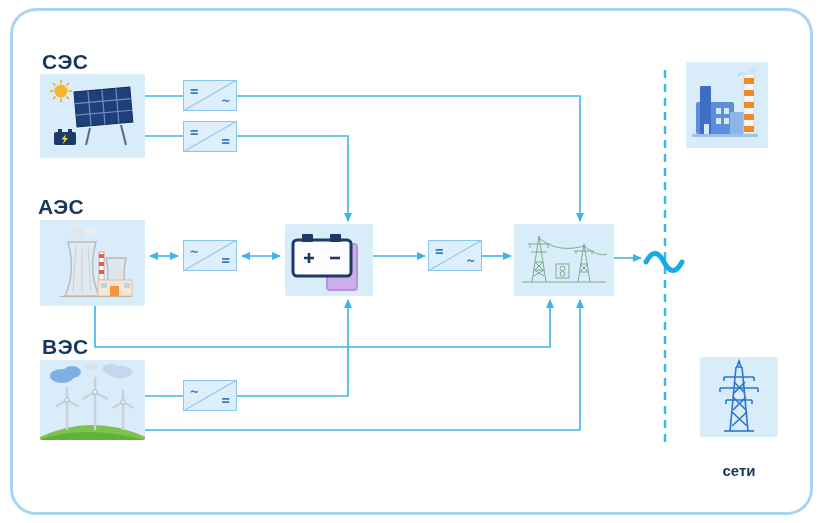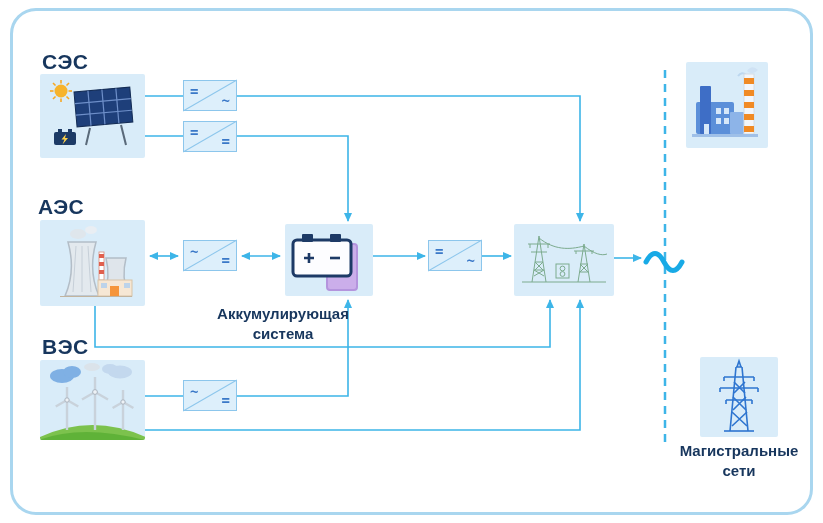--- a/index.html
+++ b/index.html
@@ -193,24 +193,20 @@
   <div class="node" style="left:285px; top:224px; width:88px; height:72px;">
     <svg viewBox="0 0 88 72">
       <rect x="42" y="20" width="30" height="46" rx="3" fill="#cbaeea" stroke="#b494dd" stroke-width="2"></rect>
       <rect x="8" y="16" width="58" height="36" rx="4" fill="#fdfdff" stroke="#1d3a66" stroke-width="3"></rect>
       <rect x="17" y="10" width="11" height="8" rx="1" fill="#1d3a66"></rect>
       <rect x="45" y="10" width="11" height="8" rx="1" fill="#1d3a66"></rect>
       <path d="M19 34 h10 M24 29 v10" stroke="#1d3a66" stroke-width="2.6"></path>
       <path d="M45 34 h10" stroke="#1d3a66" stroke-width="2.6"></path>
     </svg>
   </div>
-  <div class="small-label" style="left:193px; top:304px; width:180px;">
-    <span>Аккумулирующая</span><br>
-    <span>система</span>
-  </div>
 
   <div class="node" style="left:514px; top:224px; width:100px; height:72px;">
     <svg viewBox="0 0 100 72">
       <g stroke="#7cab8e" fill="none" stroke-width="1">
         <line x1="8" y1="58" x2="92" y2="58"></line>
         <path d="M18 58 L25 12 L32 58"></path>
         <path d="M14 20 H36 M17 28 H33"></path>
         <path d="M16 20 v4 M34 20 v4"></path>
         <path d="M21 38 L29 46 M29 38 L21 46 M20 46 L30 52 M30 46 L20 52 M21 38 h8 M20 46 h10"></path>
         <path d="M25 14 C 40 26 55 26 70 22"></path>
@@ -257,16 +253,16 @@
         <path d="M30 74 L36 10 M48 74 L42 10"></path>
         <path d="M36 10 h6 M37 10 L39 4 L41 10"></path>
         <path d="M24 20 H54 M20 31 H58 M26 43 H52"></path>
         <path d="M24 20 v4 M54 20 v4 M20 31 v4 M58 31 v4 M26 43 v4 M52 43 v4"></path>
         <path d="M34 25 L45 36 M45 25 L34 36 M33 40 L46 53 M46 40 L33 53 M32 55 L47 69 M47 55 L32 69"></path>
         <path d="M24 74 H54"></path>
       </g>
     </svg>
   </div>
   <div class="small-label" style="left:672px; top:441px; width:134px;">
-    <span>Магистральные</span><br>
+    <br>
     <span>сети</span>
   </div>
 </div>
 
 </body></html>

